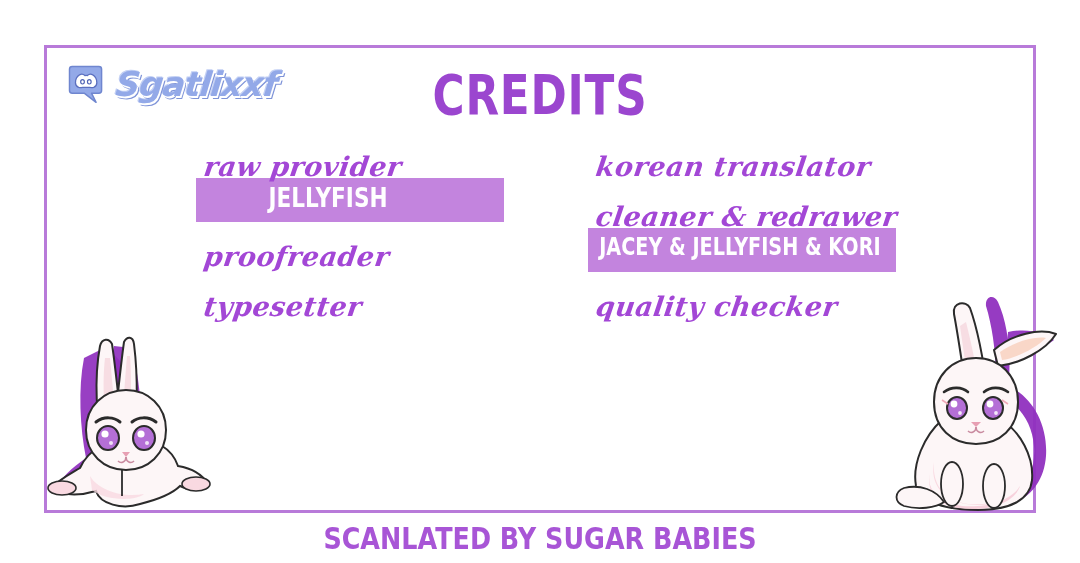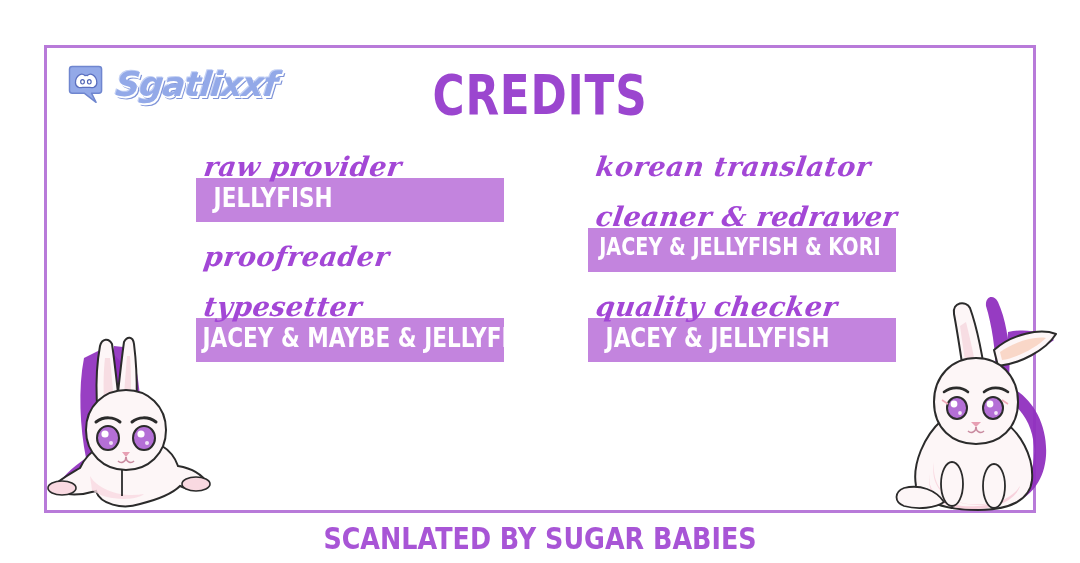--- a/index.html
+++ b/index.html
@@ -108,20 +108,21 @@
   }
   .bar {
     background: #c384de;
     margin-top: -4px;
     padding: 4px 0 10px 0;
     min-height: 44px;
     box-sizing: border-box;
     display: flex;
     flex-direction: column;
     justify-content: center;
+    text-align: center;
   }
   .bar.two-line {
     min-height: 56px;
   }
   .names {
     font-family: "DejaVu Sans", sans-serif;
     font-weight: bold;
     font-size: 27px;
     line-height: 27px;
     color: #ffffff;
@@ -201,45 +202,39 @@
           <div class="names indent-lg">JELLYFISH</div>
         </div>
       </div>
 
       <div class="credit-row">
         <div class="role">proofreader</div>
       </div>
 
       <div class="credit-row">
         <div class="role">typesetter</div>
-        <div class="bar">
-          <div class="names indent-sm">JACEY &amp; MAYBE &amp; JELLYFISH</div>
-        </div>
       </div>
 
     </div>
 
     <div class="col">
 
       <div class="credit-row">
         <div class="role">korean translator</div>
       </div>
 
       <div class="credit-row">
         <div class="role">cleaner &amp; redrawer</div>
         <div class="bar">
           <div class="names small indent-md">JACEY &amp; JELLYFISH &amp; KORI</div>
         </div>
       </div>
 
       <div class="credit-row">
         <div class="role">quality checker</div>
-        <div class="bar">
-          <div class="names indent-lg">JACEY &amp; JELLYFISH</div>
-        </div>
       </div>
 
     </div>
   </div>
 
   <div class="bunny bunny-left">
     <svg viewBox="0 0 200 205" xmlns="http://www.w3.org/2000/svg">
       <g>
 
         <path d="M58 40 C52 70 54 110 60 140 C46 150 34 160 30 172 C40 178 62 176 78 172

